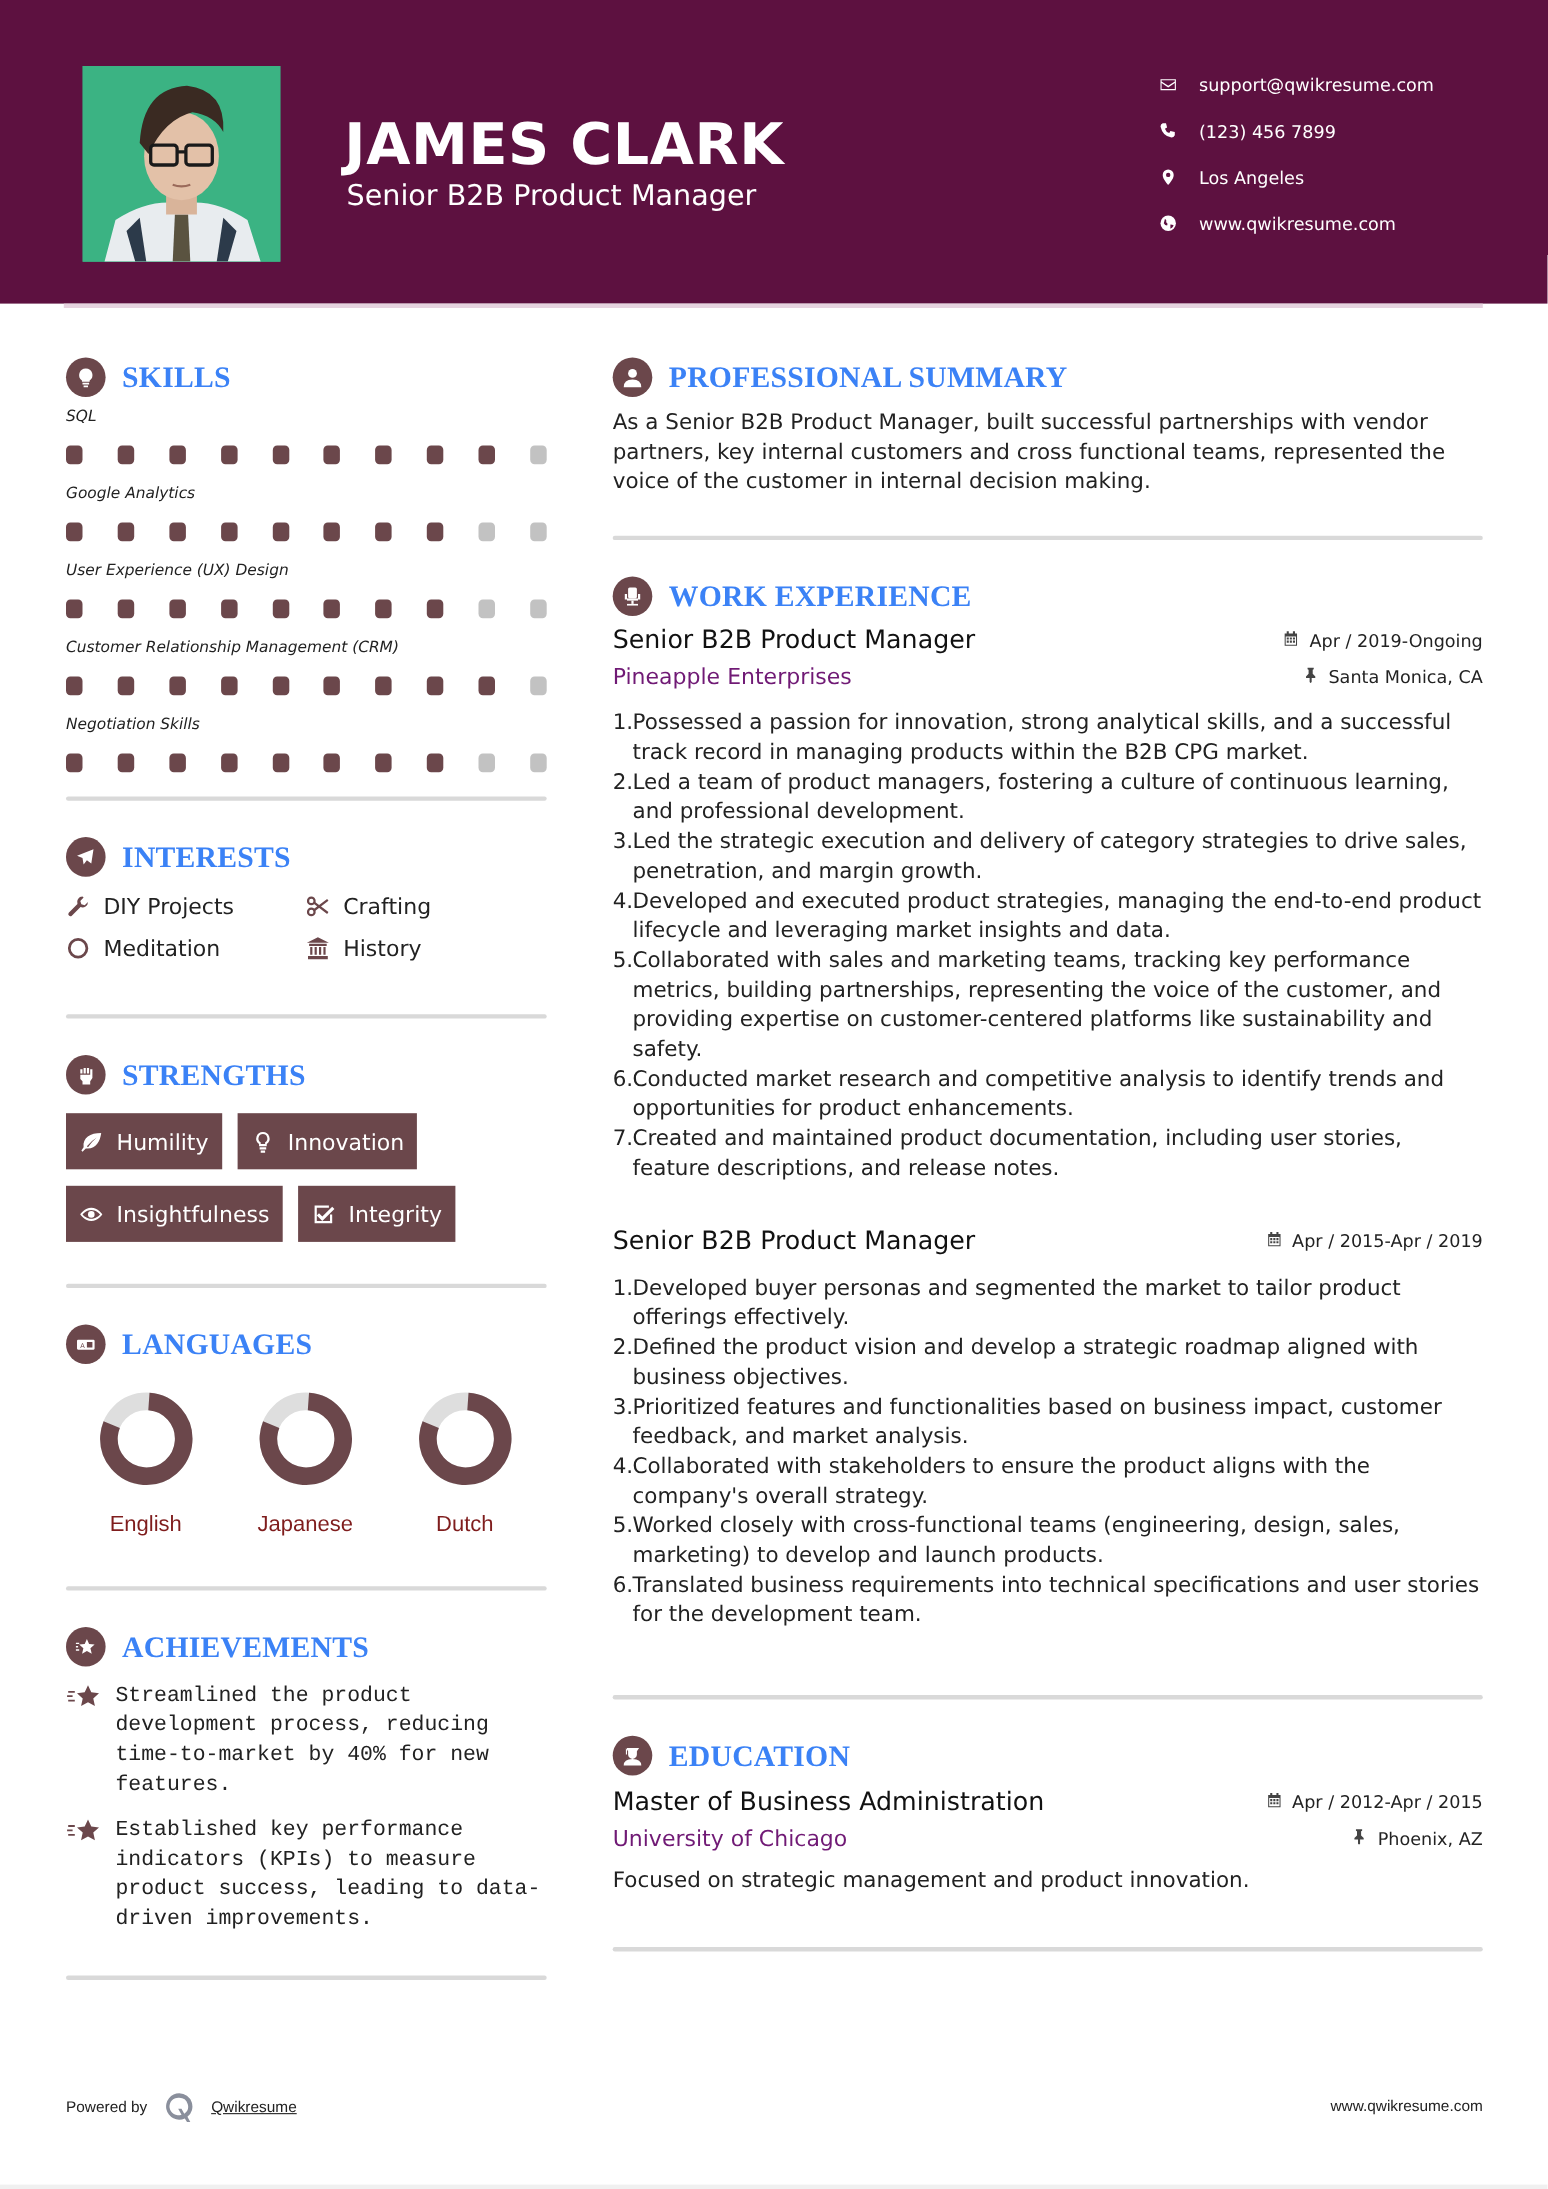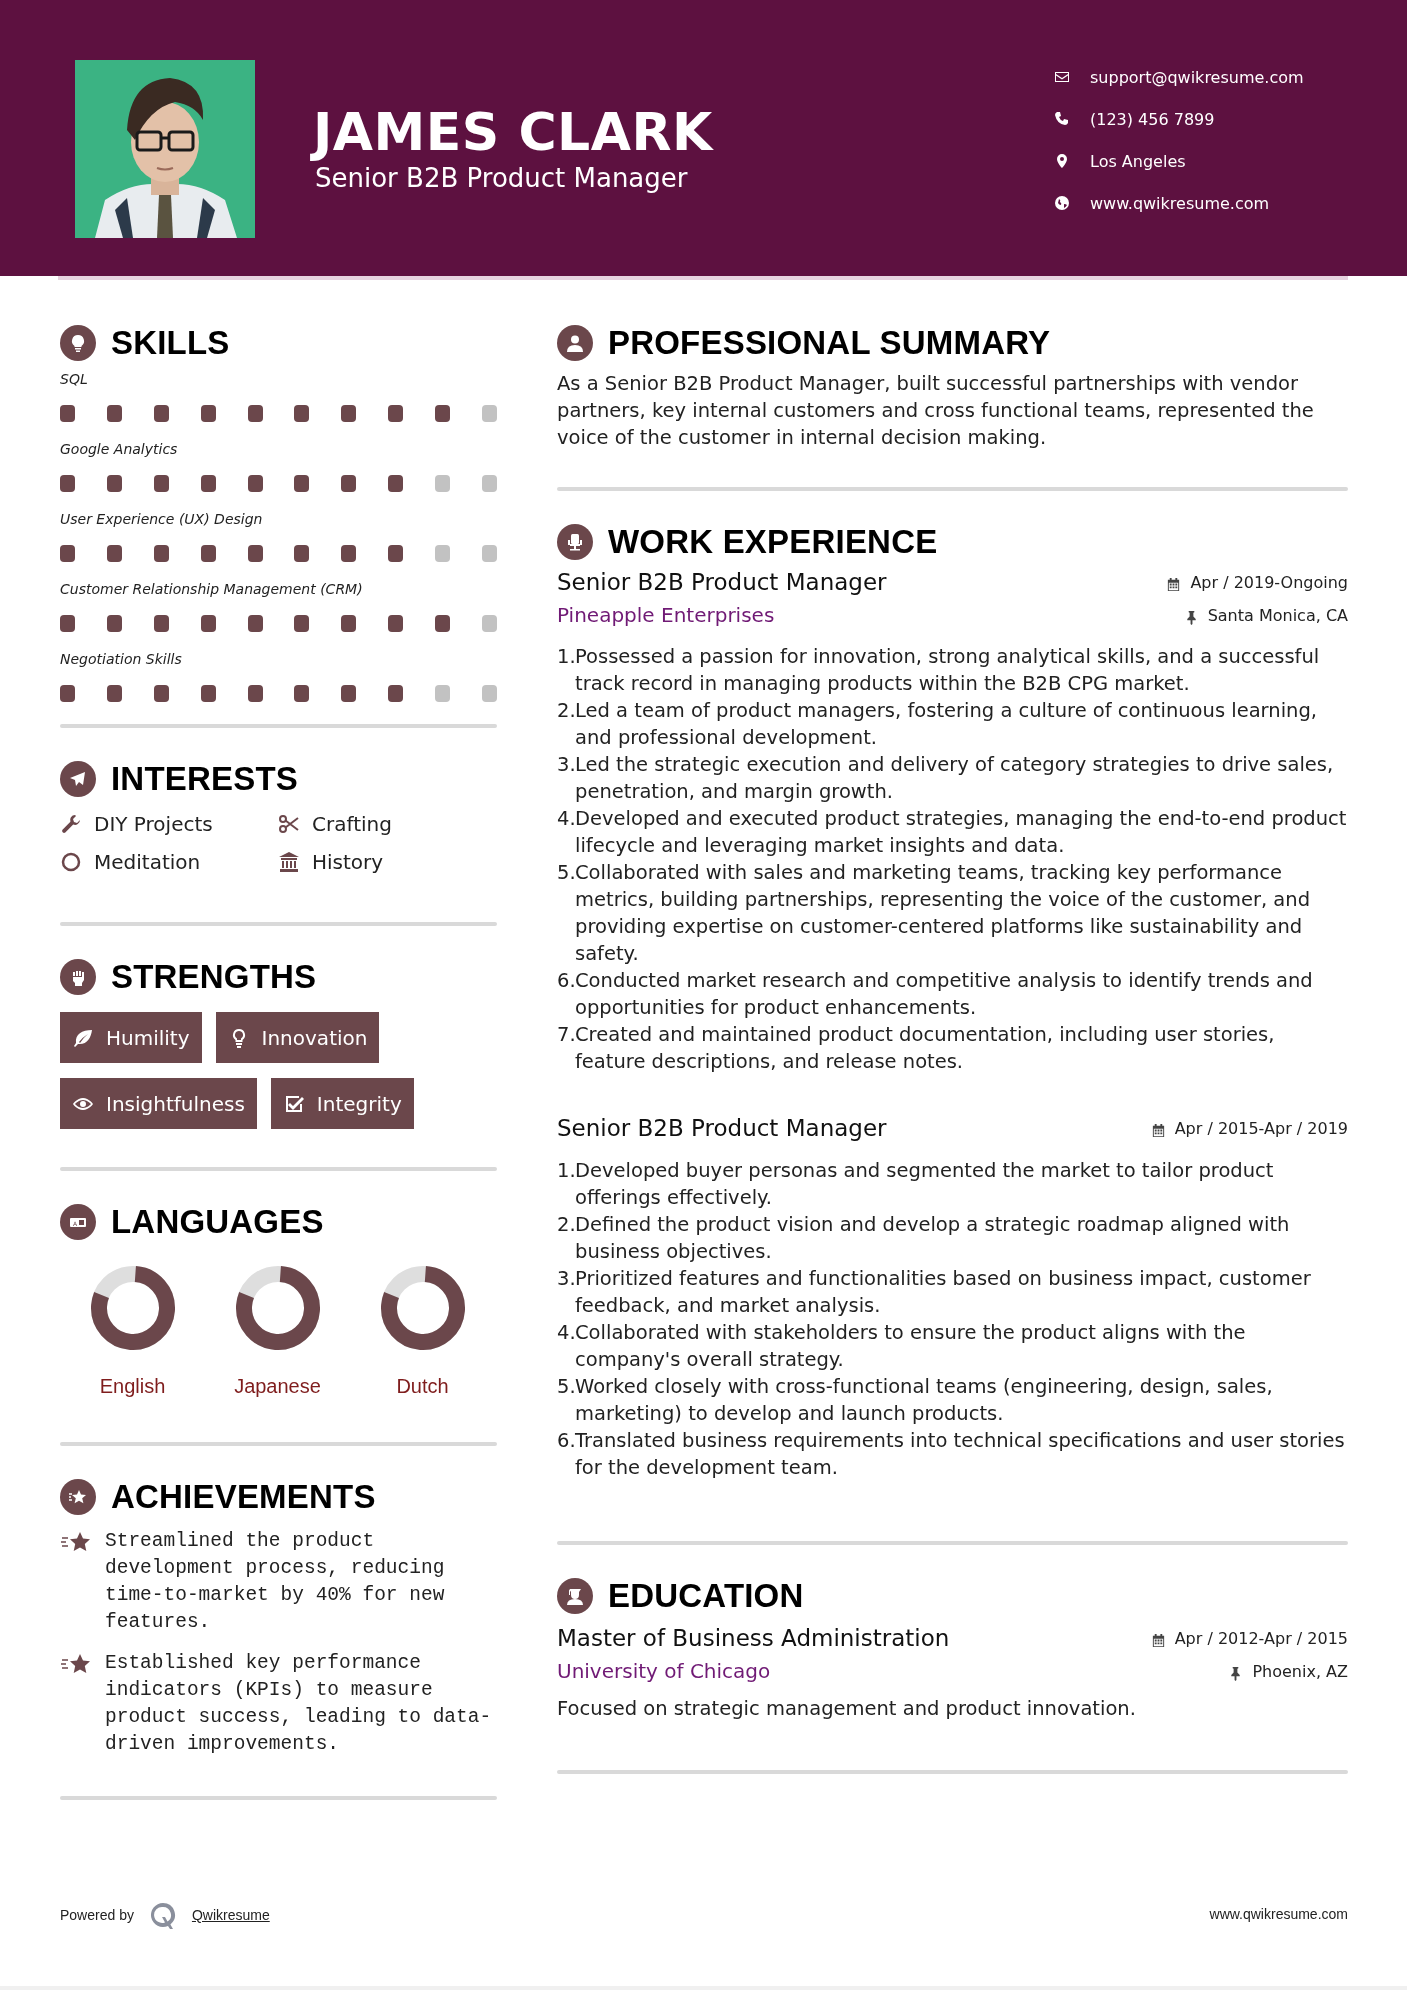--- a/index.html
+++ b/index.html
@@ -16,21 +16,21 @@
   .contact { display: flex; align-items: center; height: 42px; color: #fff; font-size: 16px; font-family: "DejaVu Sans", sans-serif; }
   .contact .ci { width: 36px; display: inline-flex; align-items: center; justify-content: flex-start; }
   .contact .ci svg { width: 16px; height: 16px; fill: #fff; }
 
   .left { position: absolute; left: 60px; top: 320px; width: 437px; }
   .right { position: absolute; left: 557px; top: 320px; width: 791px; }
 
   .sec-head { display: flex; align-items: center; height: 46px; }
   .sec-icon { width: 36px; height: 36px; border-radius: 50%; background: #6b474b; display: inline-flex; align-items: center; justify-content: center; margin-right: 15px; flex: none; }
   .sec-icon svg { width: 20px; height: 20px; fill: #fff; }
-  .sec-title { font-size: 33px; font-weight: bold; color: #000000; font-family: Liberation Sans, sans-serif; letter-spacing: 0.2px; }
+  .sec-title { font-size: 27px; font-weight: bold; color: #3b82f6; font-family: Liberation Serif, serif; letter-spacing: 0.2px; }
   .divider { height: 4px; background: #d9d9d9; border-radius: 2px; }
 
   .skill-name { font-size: 14px; color: #222; line-height: 27px; font-family: "DejaVu Sans", sans-serif; font-style: italic; }
   .dots { display: flex; justify-content: space-between; margin: 12px 0 14px 0; width: 437px; }
   .dot { width: 15px; height: 17px; border-radius: 4px; background: #6b474b; }
   .dot.off { background: #c2c2c2; }
 
   .interests { display: grid; grid-template-columns: 218px 218px; row-gap: 14px; margin-top: 10px; }
   .interest { display: flex; align-items: center; font-size: 20px; color: #222; font-family: "DejaVu Sans", sans-serif; }
   .interest svg { width: 22px; height: 22px; fill: #6b474b; margin-right: 12px; }
@@ -46,21 +46,21 @@
 
   .ach { display: flex; margin-top: 8px; }
   .ach svg { width: 34px; height: 26px; flex: none; margin-right: 11px; margin-top: 2px; fill: #6b474b; }
   .ach-text { font-size: 19.5px; line-height: 27px; color: #222; font-family: Liberation Mono, monospace; }
 
   .summary { font-size: 19.5px; line-height: 27px; color: #222; margin-top: 4px; font-family: "DejaVu Sans", sans-serif; }
 
   .job-row { display: flex; justify-content: space-between; align-items: center; }
   .job-title { font-size: 23px; color: #111; font-family: "DejaVu Sans", sans-serif; }
   .job-company { font-size: 20px; color: #701a75; font-family: "DejaVu Sans", sans-serif; }
-  .meta { display: flex; align-items: flex-end; font-size: 16px; color: #222; font-family: "DejaVu Sans", sans-serif; }
+  .meta { display: flex; align-items: flex-start; font-size: 16px; color: #222; font-family: "DejaVu Sans", sans-serif; }
   .meta svg { width: 15px; height: 15px; fill: #444; margin-right: 9px; }
   .bullets { margin-top: 16px; padding-left: 0; list-style: none; }
   .bullets li { display: flex; font-size: 19.5px; line-height: 27px; color: #222; font-family: "DejaVu Sans", sans-serif; }
   .bullets li .num { width: 18px; flex: none; }
   .edu-desc { font-size: 19.5px; color: #222; margin-top: 14px; font-family: "DejaVu Sans", sans-serif; }
 
   .footer-left { position: absolute; left: 60px; top: 1900px; display: flex; align-items: center; font-size: 14px; color: #222; }
   .footer-left .q { width: 30px; height: 30px; margin: 0 14px; }
   .footer-left .brand { text-decoration: underline; }
   .footer-right { position: absolute; right: 59px; top: 1906px; font-size: 14px; color: #222; }

